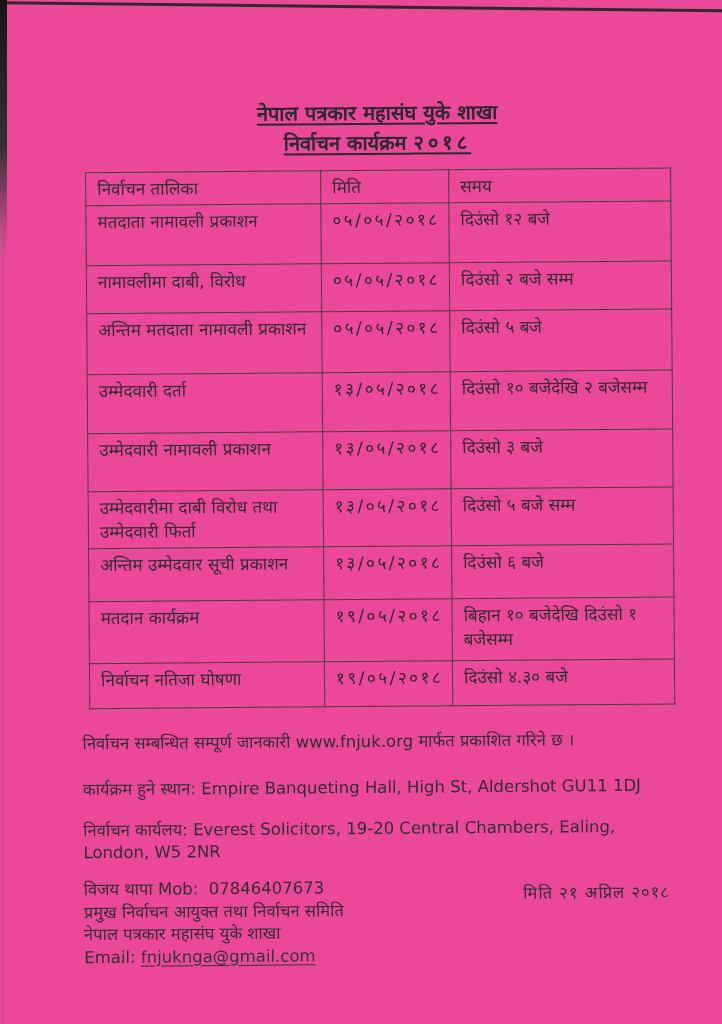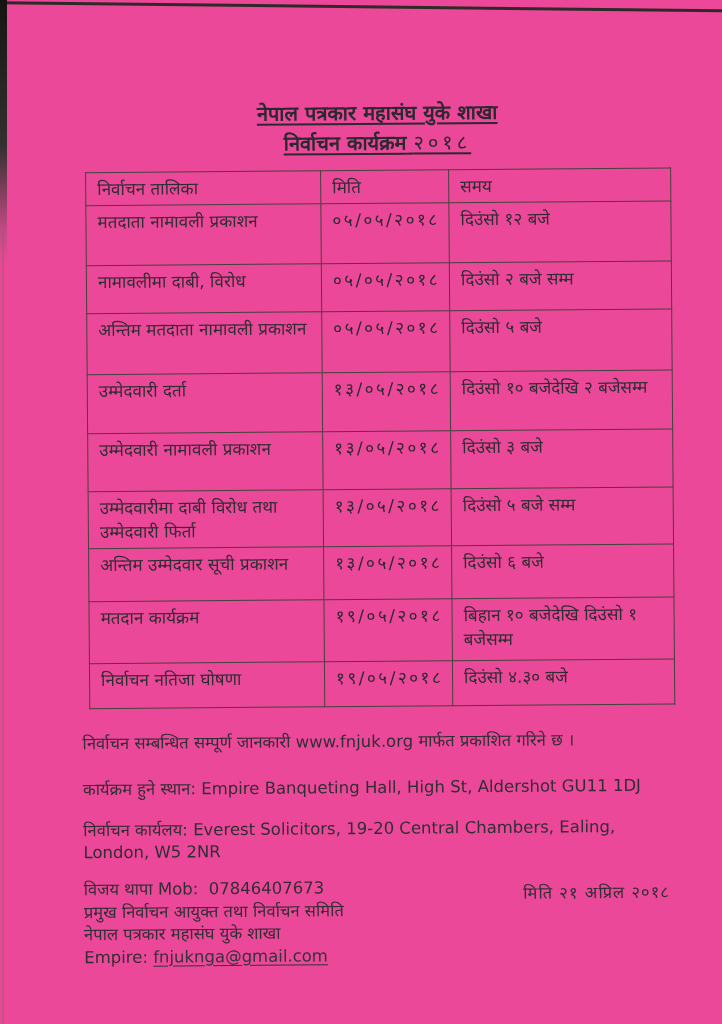--- a/index.html
+++ b/index.html
@@ -55,21 +55,21 @@
     font-weight: 600;
     color: #2b2930;
   }
   .title-line {
     text-decoration: underline;
     text-underline-offset: 3px;
     text-decoration-thickness: 1.5px;
   }
   .hand {
     letter-spacing: 4px;
-    font-weight: 400;
+    font-weight: 700;
   }
   
   table.schedule {
     margin-left: 85px;
     margin-top: 12px;
     width: 585px;
     border-collapse: collapse;
     table-layout: fixed;
     font-size: 17px;
   }
@@ -210,20 +210,20 @@
 
     <div class="footer">
       <p class="f-line info-line">निर्वाचन सम्बन्धित सम्पूर्ण जानकारी www.fnjuk.org मार्फत प्रकाशित गरिने छ ।</p>
       <p class="f-line venue-line">कार्यक्रम हुने स्थान: Empire Banqueting Hall, High St, Aldershot GU11 1DJ</p>
       <p class="f-line office-line">निर्वाचन कार्यलय: Everest Solicitors, 19-20 Central Chambers, Ealing, London, W5 2NR</p>
       <div class="sign-row">
         <div class="sign-block">
           <p class="f-line">विजय थापा Mob:  07846407673</p>
           <p class="f-line">प्रमुख निर्वाचन आयुक्त तथा निर्वाचन समिति</p>
           <p class="f-line">नेपाल पत्रकार महासंघ युके शाखा</p>
-          <p class="f-line"><span>Empire: </span><span class="email-link">fnjuknga@gmail.com</span></p>
+          <p class="f-line"><span>Email: </span><span class="email-link">fnjuknga@gmail.com</span></p>
         </div>
         <p class="f-line issue-date">मिति २१ अप्रिल २०१८</p>
       </div>
     </div>
 
   </div>
 </div>
 
 </body></html>

